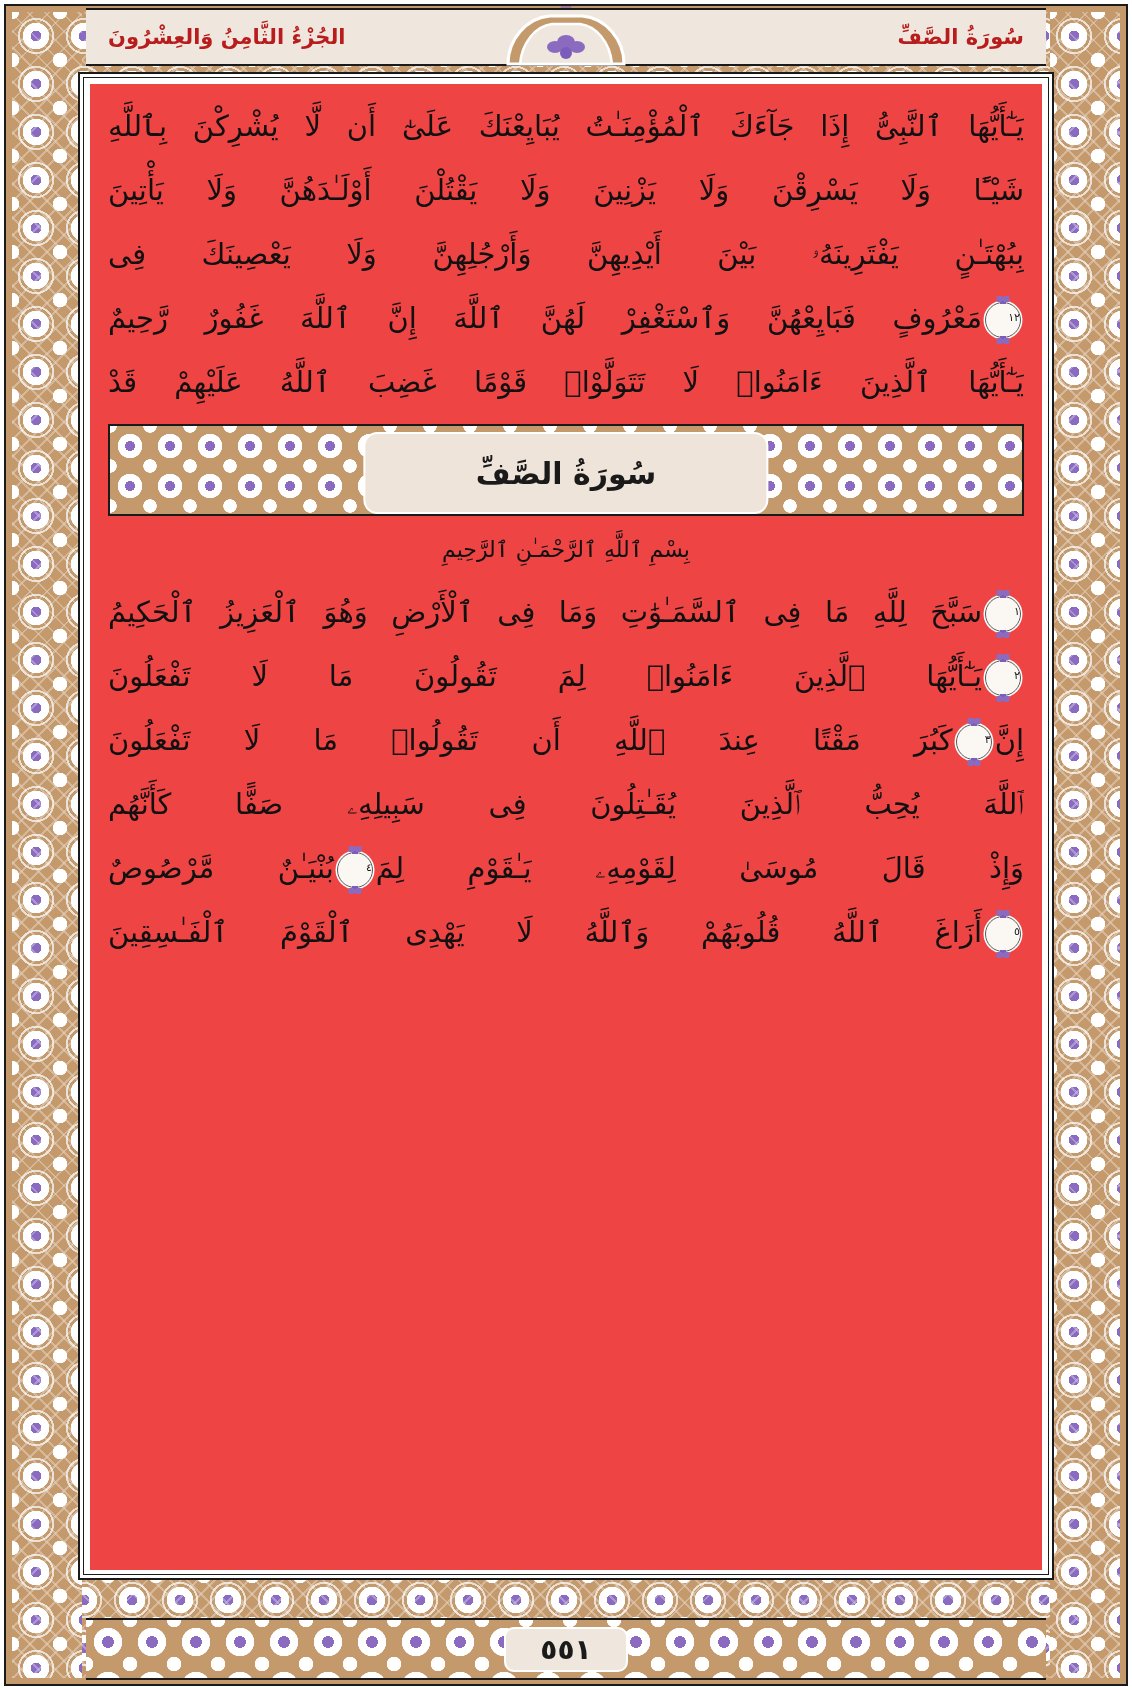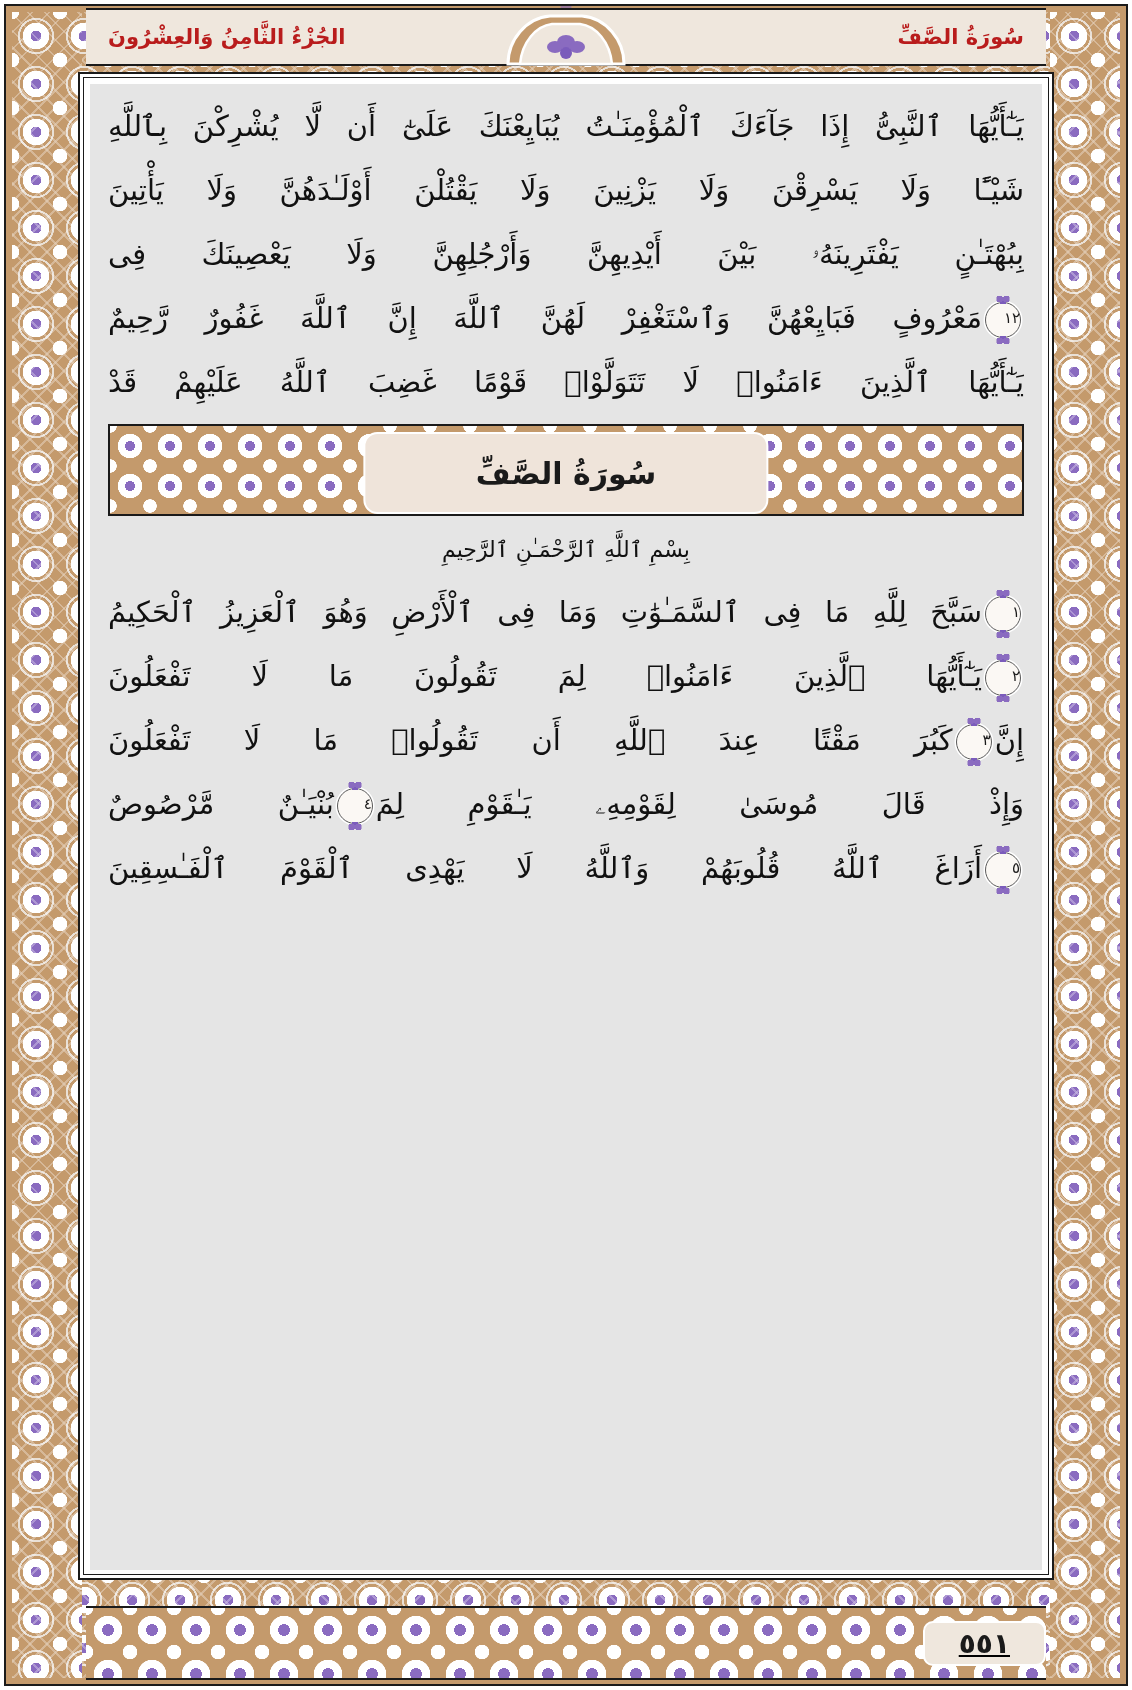--- a/index.html
+++ b/index.html
@@ -91,21 +91,21 @@
   }
   .hdr-center-medallion{
     position:absolute;left:50%;top:2px;transform:translateX(-50%);
     width:120px;height:54px;
   }
 
   
   .text-body{
     position:absolute;
     left:90px;top:84px;right:90px;bottom:120px;
-    background:#e5e5e5;
+    background:#ef4444;
     box-sizing:border-box;
     padding:10px 18px 0 18px;
     z-index:4;
     overflow:hidden;
   }
 
   .ayah-line{
     display:block;
     text-align:justify;
     text-align-last:justify;
@@ -124,21 +124,21 @@
     display:inline-block;
     position:relative;
     width:34px;height:34px;
     vertical-align:middle;
     margin:0 3px;
     border-radius:50%;
     background:#fbf8f4;
     border:1.6px solid #5a5a5a;
     line-height:30px;
     text-align:center;
-    font-size:15px;
+    font-size:11px;
     color:#1a1a1a;
     box-shadow:0 0 0 1.5px #ffffff;
   }
   .ayah-mark::before,.ayah-mark::after{
     content:"";position:absolute;left:50%;transform:translateX(-50%);
     width:13px;height:9px;
     background:
       radial-gradient(circle at 3px 4px,#8a6bc0 0 3.4px,transparent 3.5px),
       radial-gradient(circle at 10px 4px,#8a6bc0 0 3.4px,transparent 3.5px),
       radial-gradient(circle at 6.5px 8px,#7b5cbb 0 3.2px,transparent 3.3px);
@@ -187,36 +187,35 @@
     font-size:22px;
     color:#111111;
     line-height:56px;
     white-space:nowrap;
     margin:4px 0 2px 0;
   }
 
   
   .footer-band{
     position:absolute;
-    left:86px;right:86px;bottom:10px;height:74px;
+    left:86px;right:86px;bottom:10px;height:62px;
     border-top:2px solid #1a1a1a;
     border-bottom:2px solid #1a1a1a;
     background-color:#c49a6c;
     background-image:
       radial-gradient(circle at 22px 22px, #8a6bc0 0 6px, #ffffff 6px 10px, transparent 10.2px),
       radial-gradient(circle at 22px 22px, #ffffff 0 14px, transparent 14.4px),
       radial-gradient(circle at 0 0,   #ffffff 0 7px, transparent 7.5px),
       radial-gradient(circle at 44px 0,#ffffff 0 7px, transparent 7.5px),
       radial-gradient(circle at 0 44px,#ffffff 0 7px, transparent 7.5px),
       radial-gradient(circle at 44px 44px,#ffffff 0 7px, transparent 7.5px);
     background-size:44px 44px;
     box-sizing:border-box;
-    display:flex;align-items:center;
+    display:flex;align-items:center;justify-content:center;
     z-index:5;
-    text-decoration:underline;
   }
   .footer-band .pagebox{
     background:#efe7dd;
     border:2px solid #ffffff;
     border-radius:10px;
     padding:4px 34px;
     font-size:28px;color:#1a1a1a;font-weight:600;
     font-family:"DejaVu Sans","Liberation Sans",sans-serif;
   }
 </style>
@@ -280,20 +279,23 @@
       <p class="ayah-line">
         <span class="ayah-mark">١</span><span>سَبَّحَ لِلَّهِ مَا فِى ٱلسَّمَـٰوَٰتِ وَمَا فِى ٱلْأَرْضِ وَهُوَ ٱلْعَزِيزُ ٱلْحَكِيمُ</span>
       </p>
       <p class="ayah-line">
         <span class="ayah-mark">٢</span><span>يَـٰٓأَيُّهَا ٱلَّذِينَ ءَامَنُوا۟ لِمَ تَقُولُونَ مَا لَا تَفْعَلُونَ</span>
       </p>
       <p class="ayah-line">
         <span>إِنَّ</span><span class="ayah-mark">٣</span><span>كَبُرَ مَقْتًا عِندَ ٱللَّهِ أَن تَقُولُوا۟ مَا لَا تَفْعَلُونَ</span>
       </p>
       <p class="ayah-line">
+        <span>ٱللَّهَ يُحِبُّ ٱلَّذِينَ يُقَـٰتِلُونَ فِى سَبِيلِهِۦ صَفًّا كَأَنَّهُم</span>
+      </p>
+      <p class="ayah-line">
         <span>وَإِذْ قَالَ مُوسَىٰ لِقَوْمِهِۦ يَـٰقَوْمِ لِمَ</span><span class="ayah-mark">٤</span><span>بُنْيَـٰنٌ مَّرْصُوصٌ</span>
       </p>
       <p class="ayah-line">
         <span class="ayah-mark">٥</span><span>أَزَاغَ ٱللَّهُ قُلُوبَهُمْ وَٱللَّهُ لَا يَهْدِى ٱلْقَوْمَ ٱلْفَـٰسِقِينَ</span>
       </p>
     </div>
 
   </div>
 
   <div class="footer-band">

